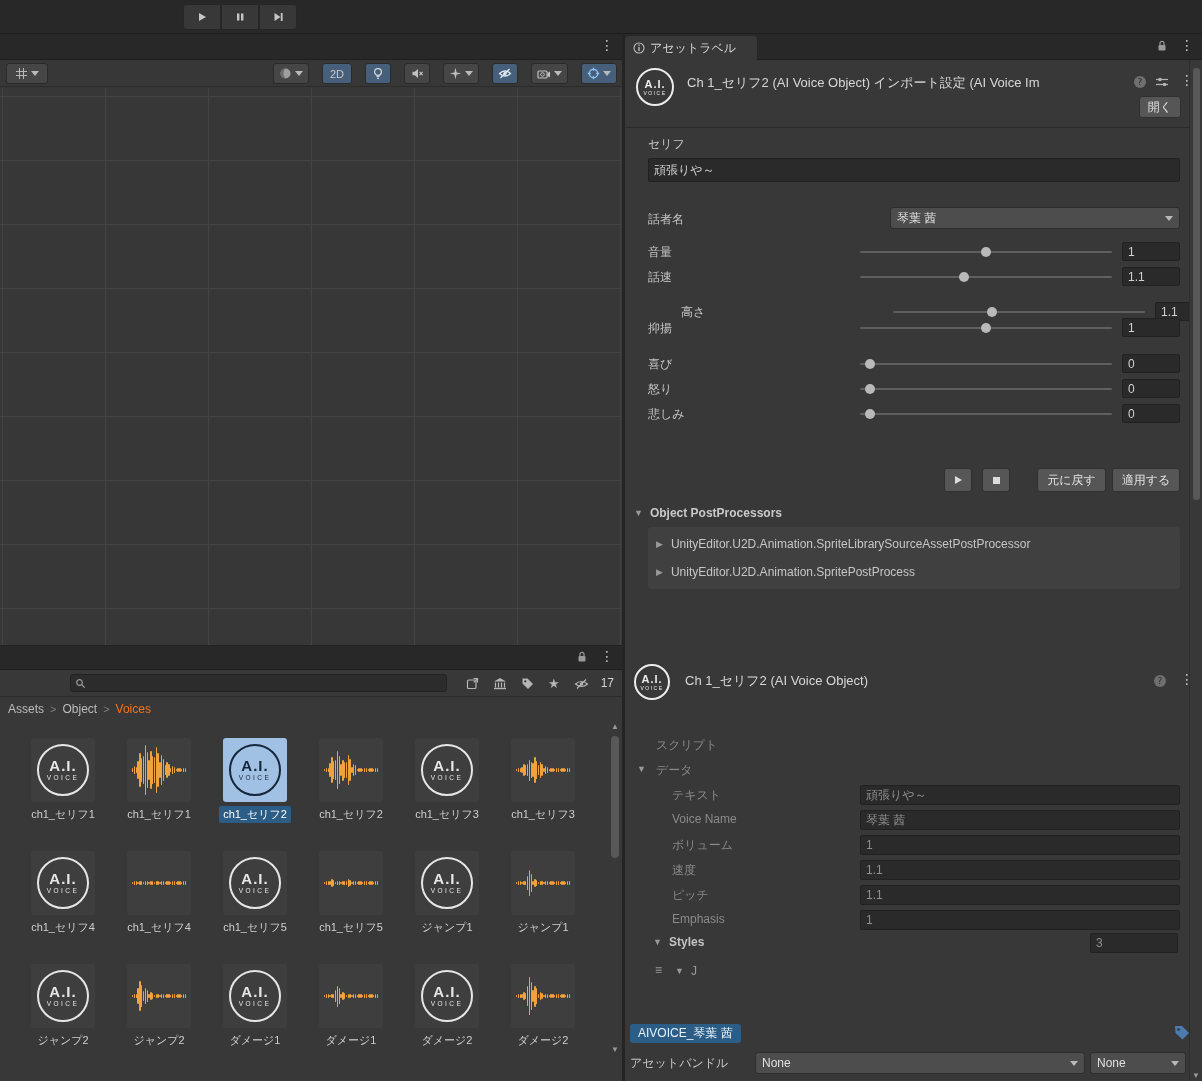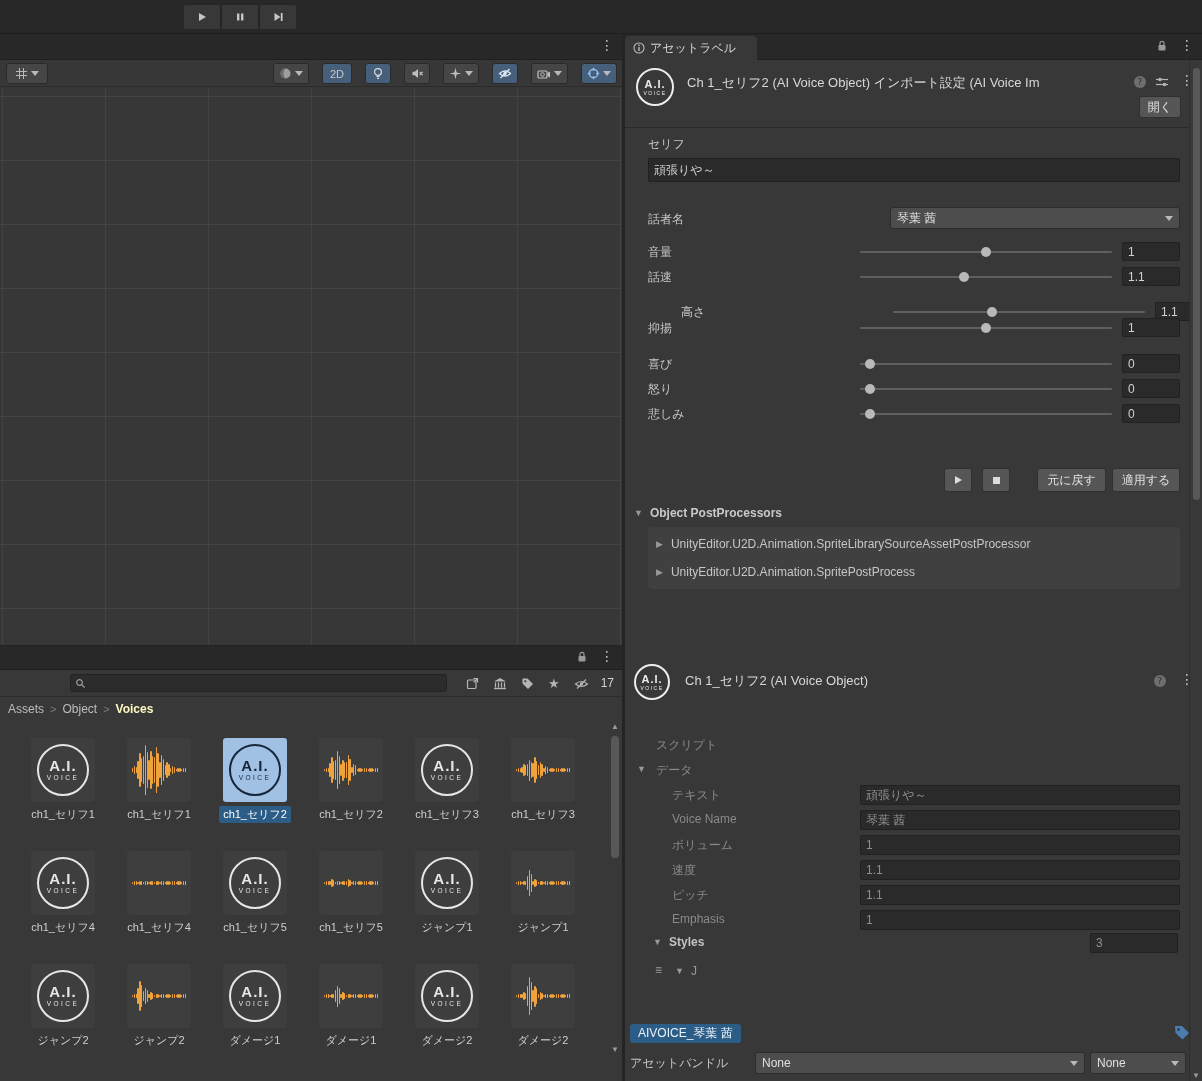--- a/index.html
+++ b/index.html
@@ -34,21 +34,21 @@
                      repeating-linear-gradient(to bottom,#434343 0 1px,transparent 1px 64px);
     background-position:2px 8px;}
 
   
   .project{position:absolute;left:0;top:645px;width:622px;height:410px;background:#383838;border-top:1px solid #232323;}
   .searchrow{position:relative;height:26px;background:#383838;}
   .searchfield{position:absolute;left:70px;top:4px;width:377px;height:18px;background:#2c2c2c;border:1px solid #232323;border-radius:3px;display:flex;align-items:center;padding-left:4px;gap:4px;}
   .searchfield input{background:transparent;border:none;outline:none;color:#d2d2d2;font:11px "Liberation Sans","DejaVu Sans",sans-serif;width:340px;}
   .sricons{position:absolute;right:8px;top:4px;display:flex;gap:14px;align-items:center;height:18px;}
   .crumb{position:relative;height:24px;background:#383838;border-top:1px solid #2c2c2c;display:flex;align-items:center;padding-left:8px;gap:6px;color:#bdbdbd;}
-  .crumb .leaf{color:#fef9c3;font-weight:bold;}
+  .crumb .leaf{color:#f97316;font-weight:normal;}
   .crumb .sep{color:#7f7f7f;font-size:11px;}
   .agrid{position:absolute;left:0;top:74px;width:610px;height:336px;display:flex;flex-wrap:wrap;align-content:flex-start;padding:18px 0 0 15px;overflow:hidden;}
   .asset-cell{width:96px;height:113px;display:flex;flex-direction:column;align-items:center;}
   .asset-thumb{width:64px;height:64px;background:#3e3e3e;border-radius:3px;display:flex;align-items:center;justify-content:center;}
   .asset-thumb.sel{background:#a0c0e4;}
   .asset-label{margin-top:4px;font-size:11px;color:#cfcfcf;padding:1px 4px;border-radius:2px;white-space:nowrap;}
   .asset-label.sel{background:#2c5d87;color:#fff;}
   .waveform{width:54px;height:56px;display:flex;align-items:center;justify-content:space-between;}
   .waveform span{width:1.4px;background:#f0a23c;border-radius:1px;display:block;}
   .ai-logo{width:52px;height:52px;border-radius:50%;border:2.5px solid currentColor;color:#e6e6e6;display:flex;flex-direction:column;align-items:center;justify-content:center;line-height:1;}

